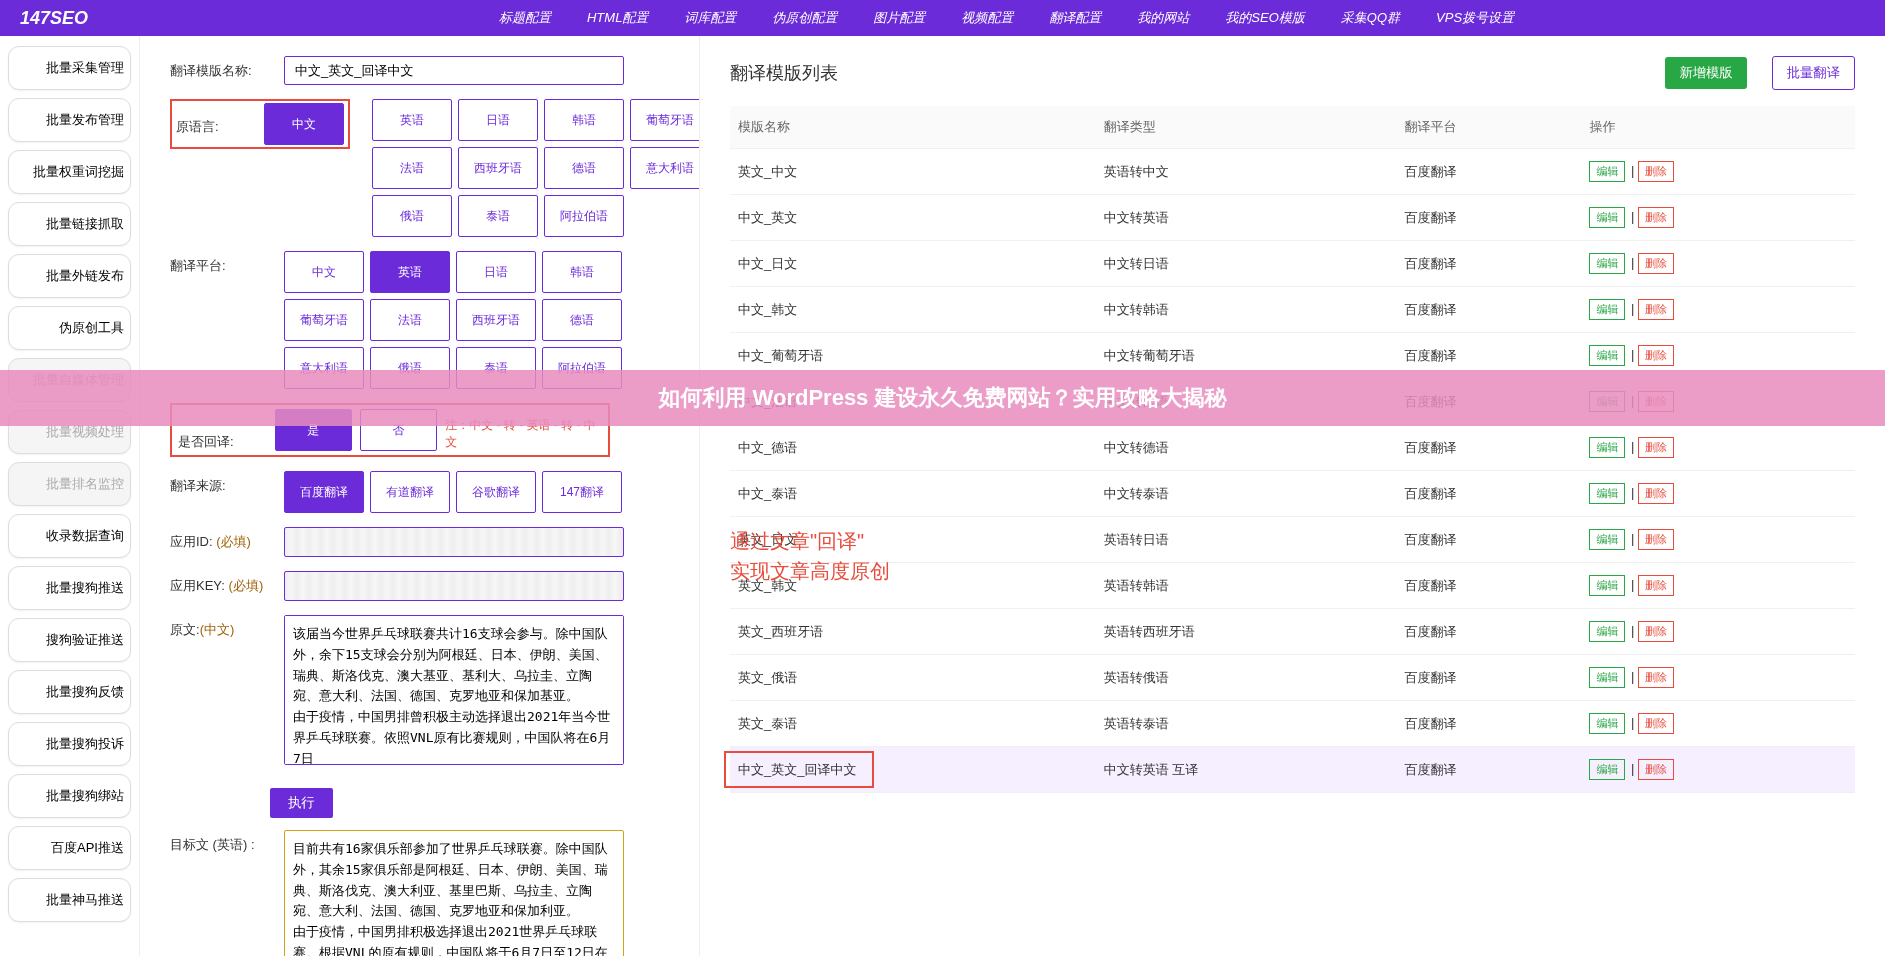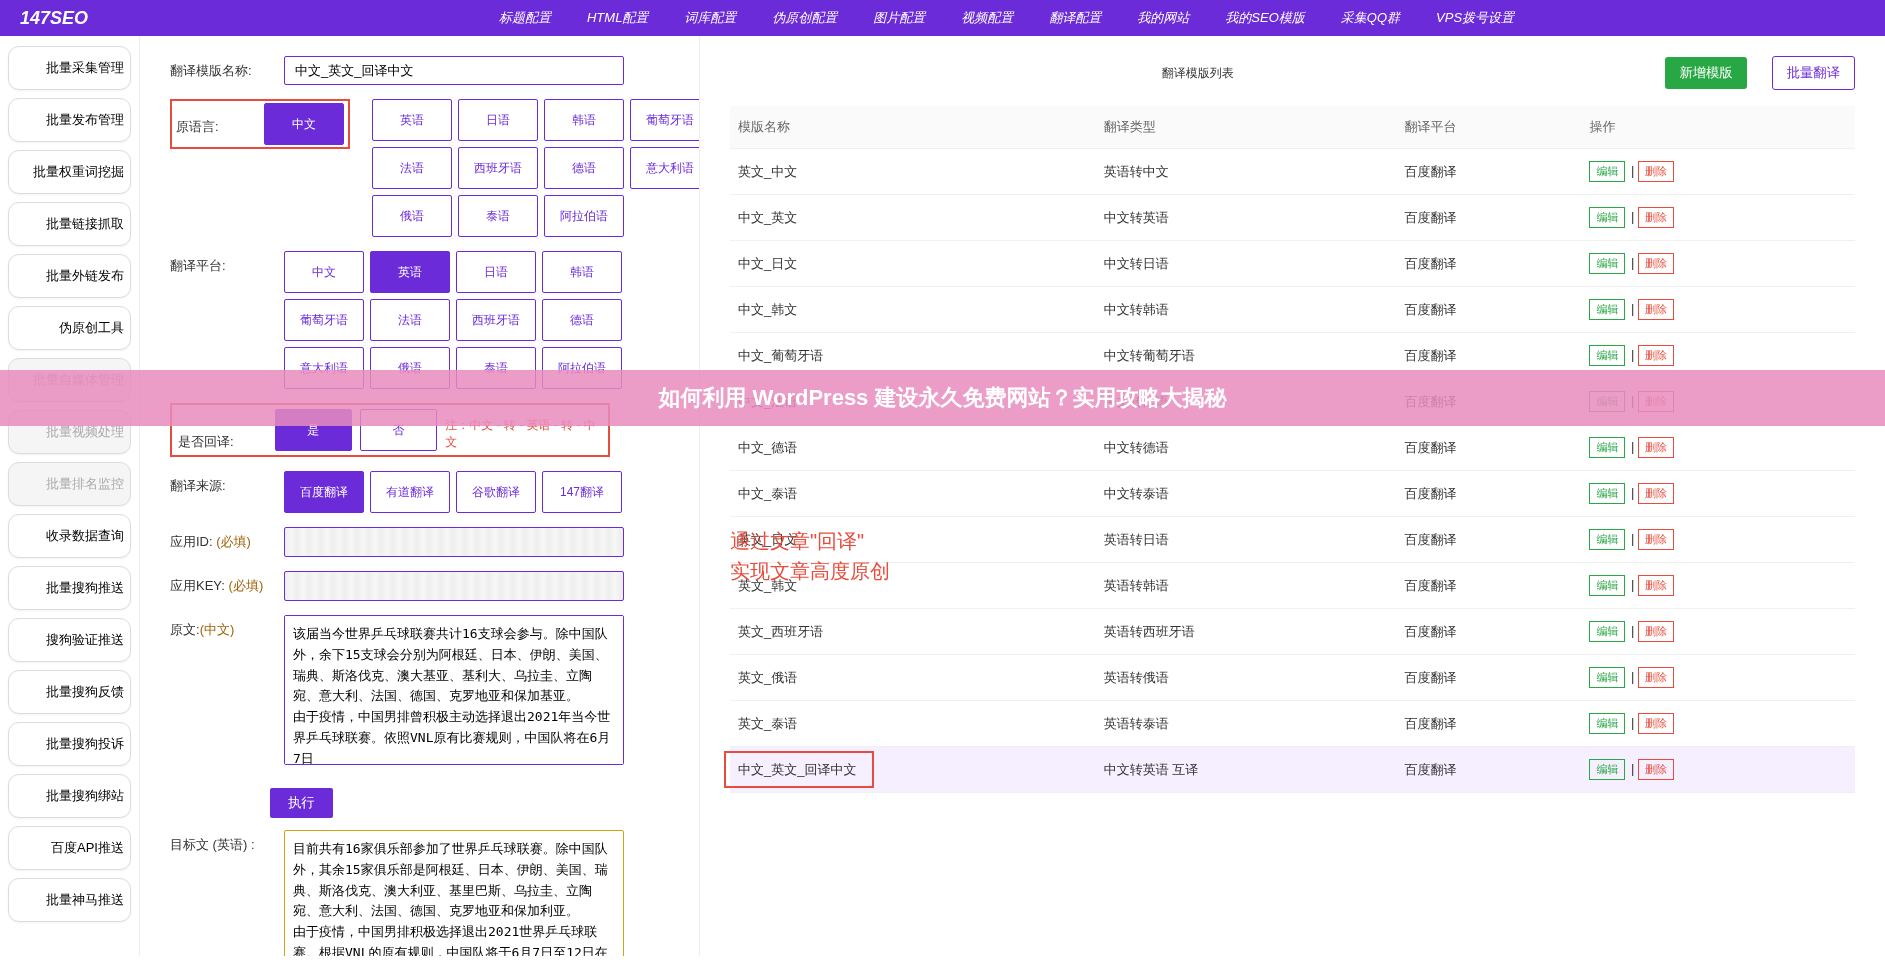--- a/index.html
+++ b/index.html
@@ -24,21 +24,21 @@
 .lang-btn { width: 80px; height: 42px; border: 1px solid #6c2bd9; background: #fff; color: #6c2bd9; border-radius: 2px; font-size: 12px; cursor: pointer; }
 .lang-btn.active { background: #6c2bd9; color: #fff; }
 .highlight-box-red { border: 2px solid #e74c3c; padding: 4px 6px; display: inline-flex; align-items: flex-end; gap: 8px; }
 .note-text { color: #e74c3c; font-size: 12px; }
 .textarea-box { width: 340px; height: 150px; padding: 8px; border: 1px solid #6c2bd9; border-radius: 2px; font-size: 13px; line-height: 1.6; resize: none; overflow-y: auto; }
 .textarea-box.yellow { border: 1px solid #d4a017; height: 180px; }
 .exec-btn { padding: 6px 18px; background: #6c2bd9; color: #fff; border: none; border-radius: 2px; cursor: pointer; margin: 6px 0 12px 100px; }
 .mid-annotation { position: absolute; left: 590px; top: 490px; color: #e74c3c; font-size: 20px; line-height: 1.5; pointer-events: none; }
 .right-panel { flex: 1; padding: 20px 30px; overflow-y: auto; }
 .right-header { display: flex; align-items: center; margin-bottom: 16px; }
-.right-title { font-size: 12px; flex: 1; text-align: center; }
+.right-title { font-size: 18px; flex: 1; }
 .btn-green { padding: 7px 14px; background: #28a745; color: #fff; border: none; border-radius: 3px; cursor: pointer; margin-right: 25px; }
 .btn-purple-outline { padding: 7px 14px; background: #fff; color: #6c2bd9; border: 1px solid #6c2bd9; border-radius: 3px; cursor: pointer; }
 .tbl { width: 100%; border-collapse: collapse; }
 .tbl th, .tbl td { padding: 12px 8px; text-align: left; font-size: 13px; border-bottom: 1px solid #f0f0f0; }
 .tbl th { color: #666; font-weight: normal; background: #fafafa; }
 .op-edit { display: inline-block; padding: 2px 6px; border: 1px solid #28a745; color: #28a745; font-size: 11px; cursor: pointer; margin-right: 2px; }
 .op-del { display: inline-block; padding: 2px 6px; border: 1px solid #e74c3c; color: #e74c3c; font-size: 11px; cursor: pointer; }
 .tbl tr.highlight-row { background: #f5efff; }
 .tbl tr.highlight-row td:first-child { position: relative; }
 .row-red-box { position: absolute; left: -6px; top: 4px; width: 150px; height: calc(100% - 8px); border: 2px solid #e74c3c; pointer-events: none; }

